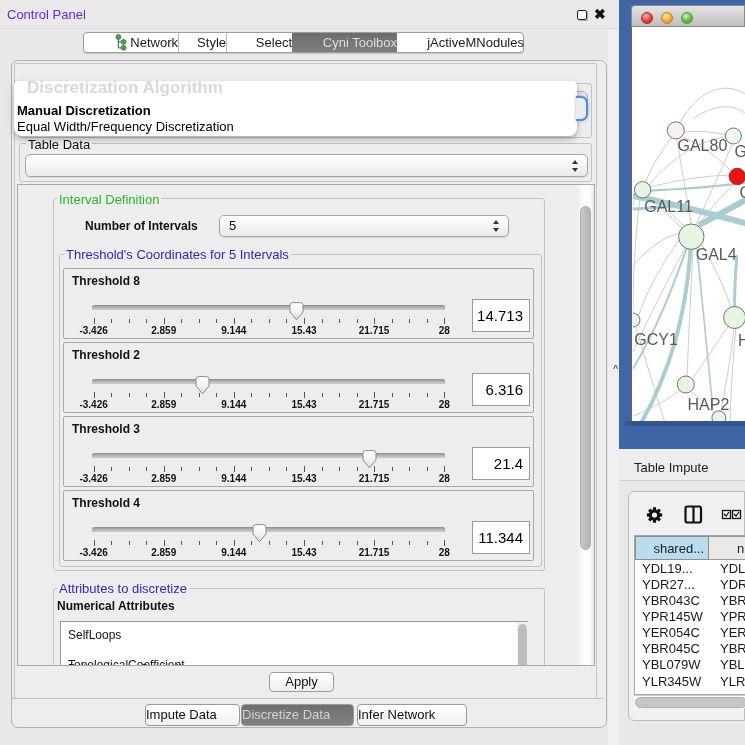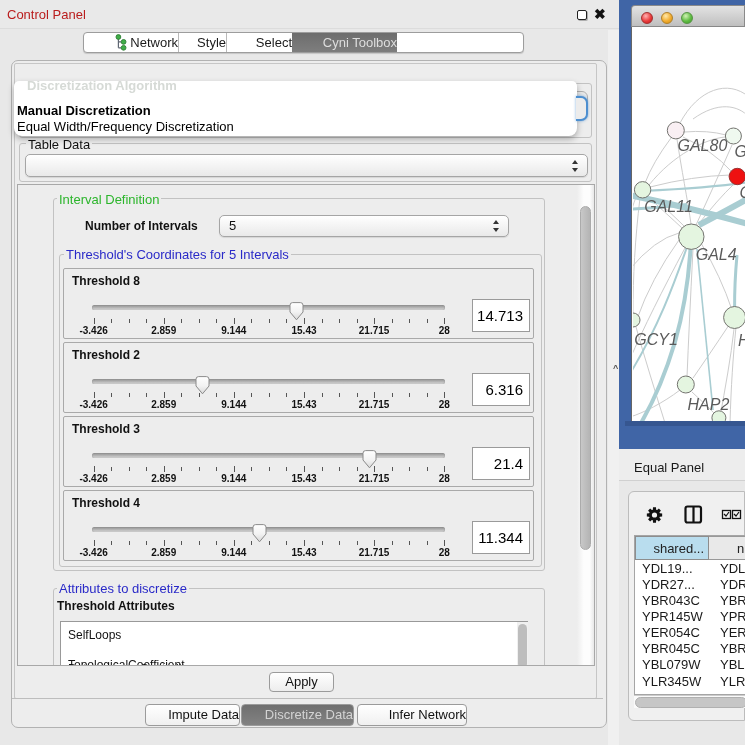--- a/index.html
+++ b/index.html
@@ -2,21 +2,21 @@
 <html><head>
 <meta charset="utf-8">
 <style>
 * { margin:0; padding:0; box-sizing:border-box; }
 html,body { width:745px; height:745px; overflow:hidden; }
 body { font-family:"Liberation Sans", sans-serif; background:#e8e8e8; position:relative; }
 .abs { position:absolute; }
 #stage { position:absolute; left:0; top:0; width:745px; height:745px; overflow:hidden; }
 
 #titlebar { left:0; top:0; width:619px; height:29px; background:#e9e9e9; border-bottom:1px solid #dcdcdc; }
-#titlebar .t { position:absolute; left:7px; top:7px; font-size:13px; color:#b91c1c; }
+#titlebar .t { position:absolute; left:7px; top:7px; font-size:13px; color:#6d28d9; }
 #ic-float { left:577px; top:10px; width:10px; height:10px; border:1.4px solid #222; border-radius:2px; background:#fff; box-shadow:1px 1px 0 rgba(0,0,0,0.25); }
 #ic-close { left:594px; top:6px; font-size:14px; font-weight:bold; color:#111; }
 
 #seg { left:83px; top:32px; width:441px; height:21px; background:#fff; border:1px solid #9d9d9d; border-radius:4px; box-shadow:0 1px 1px rgba(0,0,0,0.15); font-size:13px; color:#1a1a1a; }
 .seg-it { position:absolute; top:0; height:19px; line-height:19px; text-align:right; }
 .seg-sep { position:absolute; top:0; width:1px; height:19px; background:#b9b9b9; }
 #seg-cyni { background:linear-gradient(#6d6d6d,#7e7e7e); color:#dedede; }
 
 #opanel { left:11px; top:60px; width:596px; height:668px; background:#ededed; border:1px solid #b2b2b2; border-radius:7px; }
 #ipanel { left:14px; top:63px; width:583px; height:636px; background:#ededed; border:1px solid #c6c6c6; border-radius:2px; }
@@ -38,33 +38,33 @@
 .track { position:absolute; left:28px; top:36px; width:353px; height:5px; border-radius:3px; background:linear-gradient(#8f8f8f,#d8d8d8); box-shadow:inset 0 0 1px #777; }
 .thumb { position:absolute; top:32px; width:17px; height:20px; }
 .tick { position:absolute; width:1px; background:#555; }
 .tlabel { position:absolute; top:56px; width:50px; text-align:center; font-size:10px; font-weight:bold; color:#111; }
 .vfield { position:absolute; left:408px; top:30px; width:58px; height:33px; background:#fff; border:1px solid #9a9a9a; font-size:15px; color:#000; text-align:right; line-height:31px; padding-right:6px; }
 
 #numlist { position:absolute; background:#fff; border:1px solid #999; font-size:12px; color:#111; }
 
 .btn { position:absolute; background:linear-gradient(#ffffff,#ededed); border:1px solid #9b9b9b; border-radius:4px; text-align:center; font-size:13px; color:#111; }
 
-.btab { position:absolute; top:704px; height:22px; background:linear-gradient(#ffffff,#f0f0f0); border:1px solid #9b9b9b; border-radius:4px; text-align:right; font-size:13px; color:#111; line-height:20px; }
+.btab { position:absolute; top:704px; height:22px; background:linear-gradient(#ffffff,#f0f0f0); border:1px solid #9b9b9b; border-radius:4px; text-align:left; font-size:13px; color:#111; line-height:20px; }
 #btab-sel { background:linear-gradient(#6f6f6f,#828282); color:#d3d3d3; }
 
 #popup { left:14px; top:81px; width:563px; height:55px; background:#fff; border-radius:5px 5px 8px 8px; box-shadow:0 3px 6px rgba(0,0,0,0.3); }
-#popup .ghost { position:absolute; left:13px; top:-3px; font-size:13px; font-weight:bold; color:#d6dad6; }
+#popup .ghost { position:absolute; left:13px; top:-3px; font-size:17px; font-weight:bold; color:#d6dad6; }
 #popup .hint { position:absolute; left:182px; top:7px; font-size:13px; color:#aeb2b6; }
 #popup .it1 { position:absolute; left:3px; top:22px; font-size:13px; font-weight:bold; color:#000; }
 #popup .it2 { position:absolute; left:3px; top:38px; font-size:13px; color:#000; }
 
 #bluezone { left:619px; top:0; width:126px; height:450px; background:#4065a6; }
 #netwin { left:631px; top:5px; width:114px; height:416px; }
 #nettitle { left:0; top:0; width:114px; height:22px; background:linear-gradient(#e3e3e3,#bfbfbf); border:1px solid #8a8a8a; border-bottom:1px solid #888; border-radius:4px 0 0 0; }
-#netcanvas { left:0; top:22px; width:114px; height:394px; background:#fff; border-left:1px solid #666;font-style:italic; }
+#netcanvas { left:0; top:22px; width:114px; height:394px; background:#fff; border-left:1px solid #666; }
 #netshadow { left:625px; top:421px; width:120px; height:5px; background:#2e4a7d; opacity:0.55; }
 .tl { position:absolute; top:5.5px; width:12px; height:12px; border-radius:50%; }
 
 #tp-title { left:619px; top:449px; width:126px; height:32px; background:#ededed; border-bottom:1px solid #d0d0d0; }
 #tp-title .t { position:absolute; left:15px; top:11px; font-size:13px; color:#1a1a1a; }
 #tp-bg { left:619px; top:481px; width:126px; height:264px; background:#e8e8e8; }
 #tp-panel { left:628px; top:491px; width:117px; height:230px; background:#f0f0f0; border:1px solid #bcbcbc; border-radius:6px 0 0 6px; }
 #tbl { position:absolute; left:5px; top:43px; width:112px; height:160px; background:#fff; border:1px solid #a5a5a5; border-right:none; overflow:hidden; }
 .th1 { position:absolute; left:0; top:0; width:74px; height:24px; background:#b9ddee; border:1px solid #8d8d8d; font-size:13px; color:#222; text-align:right; padding-right:4px; line-height:23px; }
 .th2 { position:absolute; left:74px; top:0; width:43px; height:24px; background:#e9e9e9; border:1px solid #999; border-left:none; font-size:13px; color:#222; }
@@ -274,21 +274,21 @@
                   <stop offset="1" stop-color="#d8d8d8"></stop>
                 </linearGradient>
               </defs>
               <path d="M2,4.2 Q2,1.6 4.6,1.6 L12.4,1.6 Q15,1.6 15,4.2 L15,11 L8.5,18.8 L2,11 Z" fill="url(#thg304)" stroke="#8a8a8a" stroke-width="1"></path>
             </svg></div>
   <div class="vfield">11.344</div>
 </div>
 
       <div class="fieldset" style="left:35px; top:403px; width:492px; height:90px;"></div>
       <div class="fs-label" style="left:39px; top:396px; color:#2a2ac8;text-align:right;">Attributes to discretize</div>
-      <div class="abs" style="left:39px; top:414px; font-size:12px; font-weight:bold; color:#111;">Threshold Attributes</div>
+      <div class="abs" style="left:39px; top:414px; font-size:12px; font-weight:bold; color:#111;">Numerical Attributes</div>
       <div id="numlist" style="left:42px; top:436px; width:468px; height:60px;">
         <div class="abs" style="left:7px; top:6px;">SelfLoops</div>
         <div class="abs" style="left:7px; top:23px;margin-top:13px;">TopologicalCoefficient</div>
         <div class="abs" style="left:7px; top:40px;">BetweennessCentrality</div>
         <div class="abs" style="left:456px; top:0px; width:11px; height:60px; background:#f0f0f0;"></div>
         <div class="abs" style="left:457px; top:2px; width:9px; height:44px; background:#bdbdbd; border-radius:5px;"></div>
       </div>
     </div>
   </div>
 
@@ -305,20 +305,21 @@
           <path d="M3.4 4 L3.4 13.8 M3.4 7.9 L6.1 7.9 M3.4 13.8 L6.1 13.8" stroke="#5f6673" stroke-width="1.2" fill="none"></path>
           <circle cx="3.4" cy="3" r="2.4" fill="#3fae47" stroke="#2b7d33" stroke-width="0.9"></circle>
           <circle cx="8.6" cy="7.9" r="2.4" fill="#3fae47" stroke="#2b7d33" stroke-width="0.9"></circle>
           <circle cx="8.6" cy="13.8" r="2.4" fill="#3fae47" stroke="#2b7d33" stroke-width="0.9"></circle>
         </svg> Network</div>
     <div class="seg-sep" style="left:94px;"></div>
     <div class="seg-it" style="left:95px; width:47px;">Style</div>
     <div class="seg-sep" style="left:142px;"></div>
     <div class="seg-it" style="left:143px; width:65px;">Select</div>
     <div class="seg-it" id="seg-cyni" style="left:208px; width:105px;">Cyni Toolbox</div>
+    <div class="seg-it" style="left:313px; width:127px;">jActiveMNodules</div>
   </div>
 
   <div class="fieldset" style="left:19px; top:83px; width:573px; height:55px;"></div>
   <div class="abs" style="left:570px; top:91px; width:18px; height:26px; background:#e9e9e9; border:1px solid #b0b0b0; border-radius:0 6px 6px 0;"></div>
 
   <div id="popup" class="abs">
     <span class="ghost">Discretization Algorithm</span>
     <span class="it1">Manual Discretization</span>
     <span class="it2">Equal Width/Frequency Discretization</span>
   </div>
@@ -391,21 +392,21 @@
           <text x="1.3" y="318">GCY1</text>
           <text x="105" y="319">H</text>
           <text x="54.5" y="383">HAP2</text>
         </g>
       </svg>
     </div>
   </div>
   <div id="netshadow" class="abs"></div>
 
   <div id="tp-title" class="abs">
-      <span class="t">Equal Panel</span>
+      <span class="t">Table Impute</span>
     </div>
   <div id="tp-bg" class="abs"></div>
   <div id="tp-panel" class="abs">
     <svg class="abs" style="left:11px; top:8px;" width="112" height="30" viewBox="0 0 110 30">
       <g fill="#111">
         <path d="M21.16 13.51 L21.16 16.49 L18.86 16.64 L18.44 17.63 L19.97 19.36 L17.86 21.47 L16.13 19.94 L15.14 20.36 L14.99 22.66 L12.01 22.66 L11.86 20.36 L10.87 19.94 L9.14 21.47 L7.03 19.36 L8.56 17.63 L8.14 16.64 L5.84 16.49 L5.84 13.51 L8.14 13.36 L8.56 12.37 L7.03 10.64 L9.14 8.53 L10.87 10.06 L11.86 9.64 L12.01 7.34 L14.99 7.34 L15.14 9.64 L16.13 10.06 L17.86 8.53 L19.97 10.64 L18.44 12.37 L18.86 13.36 Z"></path>
         <circle cx="13.5" cy="15" r="2.6" fill="#f0f0f0"></circle>
       </g>
       <g>
         <rect x="44.5" y="6.5" width="15.5" height="16" fill="none" stroke="#111" stroke-width="2.2" rx="2"></rect>

